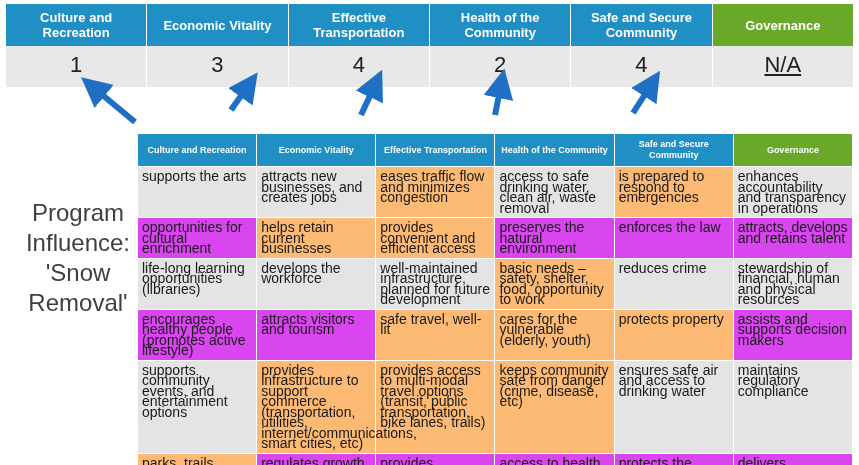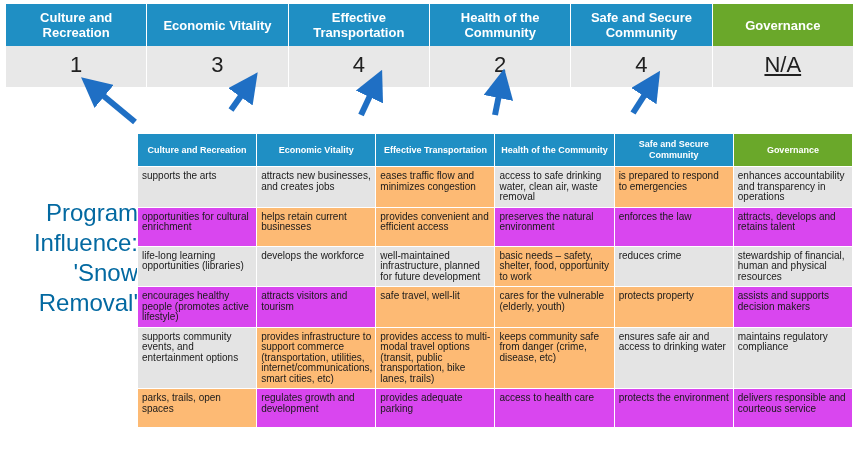--- a/index.html
+++ b/index.html
@@ -70,22 +70,22 @@
   }
 
   
   #program-influence-label {
     position: absolute;
     left: 18px;
     top: 198px;
     width: 120px;
     font-size: 24px;
     line-height: 30px;
-    color: #0369a1;
-    text-align: right;
+    color: #404040;
+    text-align: center;
   }
 
   
   #matrix-wrap {
     position: absolute;
     left: 137px;
     top: 133px;
     width: 716px;
   }
   table#matrix {
@@ -98,21 +98,21 @@
     font-size: 9px;
     font-weight: bold;
     line-height: 11px;
     text-align: center;
     padding: 4px 3px;
     border: 1px solid #ffffff;
     height: 24px;
     vertical-align: middle;
   }
   table#matrix td {
-    font-size: 10px;
+    font-size: 14px;
     line-height: 10.5px;
     color: #1a1a1a;
     padding: 4px 4px;
     border: 1px solid #ffffff;
     vertical-align: top;
     height: 30px;
   }
   td.shade-grey { background: #e4e4e4; }
   td.shade-white { background: #d946ef; }
   td.hl { background: #fdba74; }

